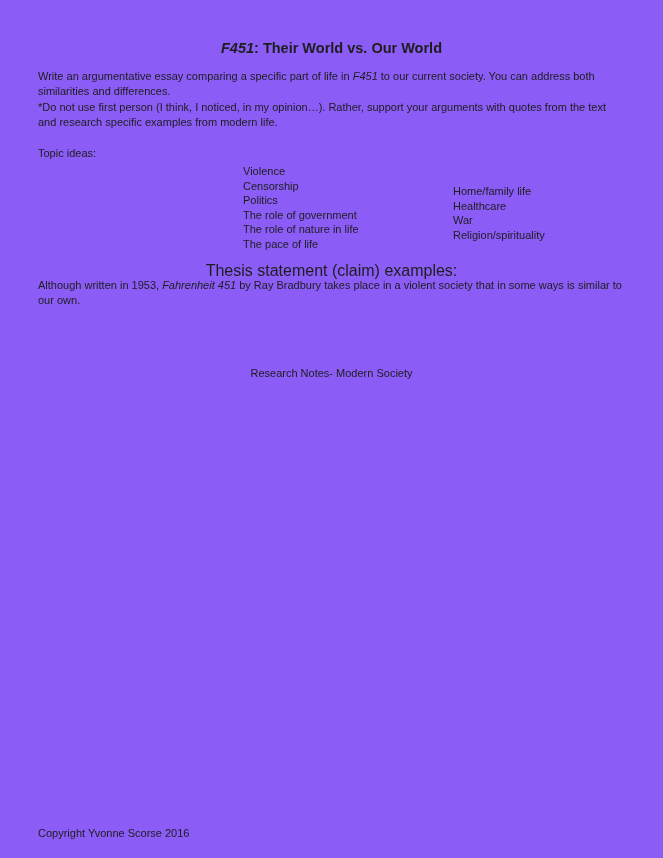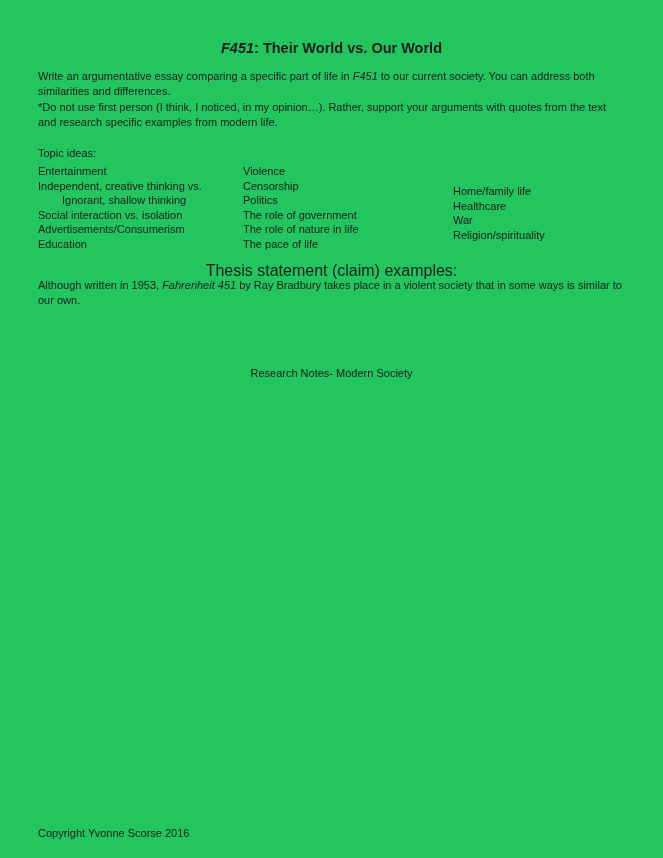--- a/index.html
+++ b/index.html
@@ -4,21 +4,21 @@
 <style>
   html, body {
     margin: 0;
     padding: 0;
     background: #ffffff;
   }
   .page {
     position: relative;
     width: 663px;
     height: 858px;
-    background: #22c55e;
+    background: #8b5cf6;
     font-family: "Liberation Sans", sans-serif;
     color: #1d1d1d;
     overflow: hidden;
   }
   .title {
     position: absolute;
     top: 39px;
     left: 0;
     width: 663px;
     margin: 0;
@@ -107,28 +107,20 @@
   <h1 class="title"><span style="font-style: italic;">F451</span><span>: Their World vs. Our World</span></h1>
 
   <div class="intro">
     <p><span>Write an argumentative essay comparing a specific part of life in </span><span style="font-style: italic;">F451</span><span> to our current society. You can address both</span><br><span>similarities and differences.</span></p>
     <p><span>*Do not use first person (I think, I noticed, in my opinion…). Rather, support your arguments with quotes from the text</span><br><span>and research specific examples from modern life.</span></p>
   </div>
 
   <div class="topics-heading u">Topic ideas:</div>
 
   <div class="topics">
-    <div class="col col-1">
-        <div class="topic-item">Entertainment</div>
-        <div class="topic-item">Independent, creative thinking vs.</div>
-        <div class="topic-item indent">Ignorant, shallow thinking</div>
-        <div class="topic-item">Social interaction vs. isolation</div>
-        <div class="topic-item">Advertisements/Consumerism</div>
-        <div class="topic-item">Education</div>
-      </div>
     <div class="col col-2">
         <div class="topic-item">Violence</div>
         <div class="topic-item">Censorship</div>
         <div class="topic-item">Politics</div>
         <div class="topic-item">The role of government</div>
         <div class="topic-item">The role of nature in life</div>
         <div class="topic-item">The pace of life</div>
       </div>
     <div class="col col-3">
         <div class="topic-item">Home/family life</div>

